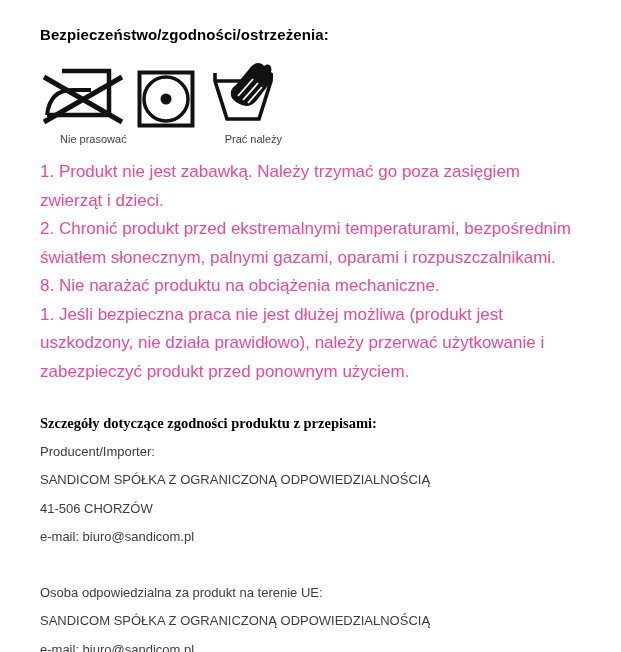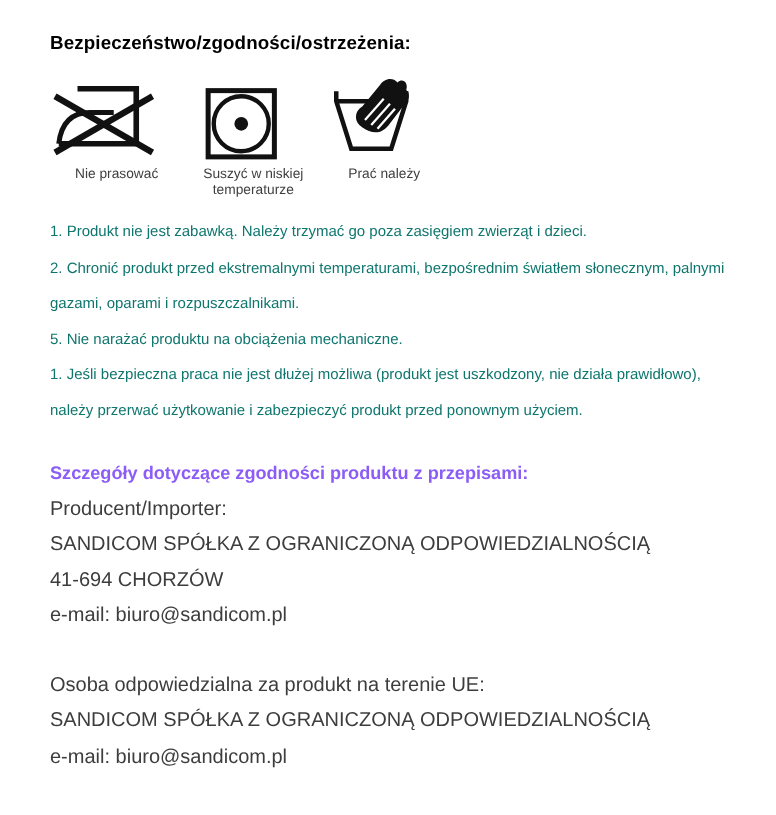--- a/index.html
+++ b/index.html
@@ -14,25 +14,25 @@
     letter-spacing:0.1px;
   }
   .icons-row{display:flex;gap:10px;margin-top:16px;align-items:flex-start;}
   .care-fig{display:flex;flex-direction:column;align-items:center;margin:0;}
   .icon-box{height:68px;display:flex;align-items:flex-end;justify-content:center;}
   .care-caption{
     font-size:11px;line-height:13px;color:#3f3f3f;text-align:center;margin-top:5px;padding-left:20px;
   }
   .cap-narrow{max-width:92px;}
   .warnings{margin-top:12px;}
-  .warnings p{margin:0;font-size:12px;line-height:28.5px;color:#0f766e;}
+  .warnings p{margin:0;font-size:17px;line-height:28.5px;color:#ec4899;}
   .section-heading{
-    font-size:14.5px;font-weight:bold;color:#8b5cf6;margin:23px 0 0 0;line-height:28.5px;
+    font-size:14.5px;font-weight:bold;color:#000000;margin:23px 0 0 0;line-height:28.5px;font-family:Liberation Serif, serif;
   }
-  .addr-line{font-size:16px;line-height:28.5px;color:#3d3d3d;}
+  .addr-line{font-size:13px;line-height:28.5px;color:#3d3d3d;}
   .gap-block{margin-top:27px;}
   svg{display:block;}
 </style>
 </head>
 <body>
 
 <div class="page">
 
   <h1 class="title">Bezpieczeństwo/zgodności/ostrzeżenia:</h1>
 
@@ -52,21 +52,20 @@
     </figure>
 
     <figure class="care-fig">
       <div class="icon-box">
         <svg width="58" height="58" viewBox="0 0 58 58" fill="none">
           <rect x="2.5" y="2.5" width="53" height="53" stroke="#111" stroke-width="4"></rect>
           <circle cx="29" cy="29" r="22" stroke="#111" stroke-width="3.5"></circle>
           <circle cx="29" cy="29" r="5.5" fill="#111"></circle>
         </svg>
       </div>
-      <figcaption class="care-caption cap-narrow">Suszyć w niskiej temperaturze</figcaption>
     </figure>
 
     <figure class="care-fig">
       <div class="icon-box">
         <svg width="62" height="68" viewBox="0 0 62 68" fill="none">
           <path d="M3 13 L3 21 L15 59 L47 59 L59 21 L59 13" stroke="#111" stroke-width="3.6"></path>
           <path d="M3 21 H59" stroke="#111" stroke-width="3.6"></path>
           <path d="M24 42 C17 38 17 29 24 25 L38 8 C41 3 48 1 52 6 C56 2 61 6 59 12 C62 14 62 20 58 23 L45 40 C39 48 31 47 24 42 Z" fill="#111"></path>
           <path d="M26 36 L41 19" stroke="#fff" stroke-width="1.8"></path>
           <path d="M31 40 L46 23" stroke="#fff" stroke-width="1.8"></path>
@@ -74,30 +73,30 @@
         </svg>
       </div>
       <figcaption class="care-caption">Prać należy</figcaption>
     </figure>
 
   </div>
 
   <div class="warnings">
     <p>1. Produkt nie jest zabawką. Należy trzymać go poza zasięgiem zwierząt i dzieci.</p>
     <p>2. Chronić produkt przed ekstremalnymi temperaturami, bezpośrednim światłem słonecznym, palnymi gazami, oparami i rozpuszczalnikami.</p>
-    <p>5. Nie narażać produktu na obciążenia mechaniczne.</p>
+    <p>8. Nie narażać produktu na obciążenia mechaniczne.</p>
     <p>1. Jeśli bezpieczna praca nie jest dłużej możliwa (produkt jest uszkodzony, nie działa prawidłowo), należy przerwać użytkowanie i zabezpieczyć produkt przed ponownym użyciem.</p>
   </div>
 
   <h2 class="section-heading">Szczegóły dotyczące zgodności produktu z przepisami:</h2>
 
   <div>
     <div class="addr-line">Producent/Importer:</div>
     <div class="addr-line">SANDICOM SPÓŁKA Z OGRANICZONĄ ODPOWIEDZIALNOŚCIĄ</div>
-    <div class="addr-line">41-694 CHORZÓW</div>
+    <div class="addr-line">41-506 CHORZÓW</div>
     <div class="addr-line">e-mail: biuro@sandicom.pl</div>
   </div>
 
   <div class="gap-block">
     <div class="addr-line">Osoba odpowiedzialna za produkt na terenie UE:</div>
     <div class="addr-line">SANDICOM SPÓŁKA Z OGRANICZONĄ ODPOWIEDZIALNOŚCIĄ</div>
     <div class="addr-line">e-mail: biuro@sandicom.pl</div>
   </div>
 
 </div>

